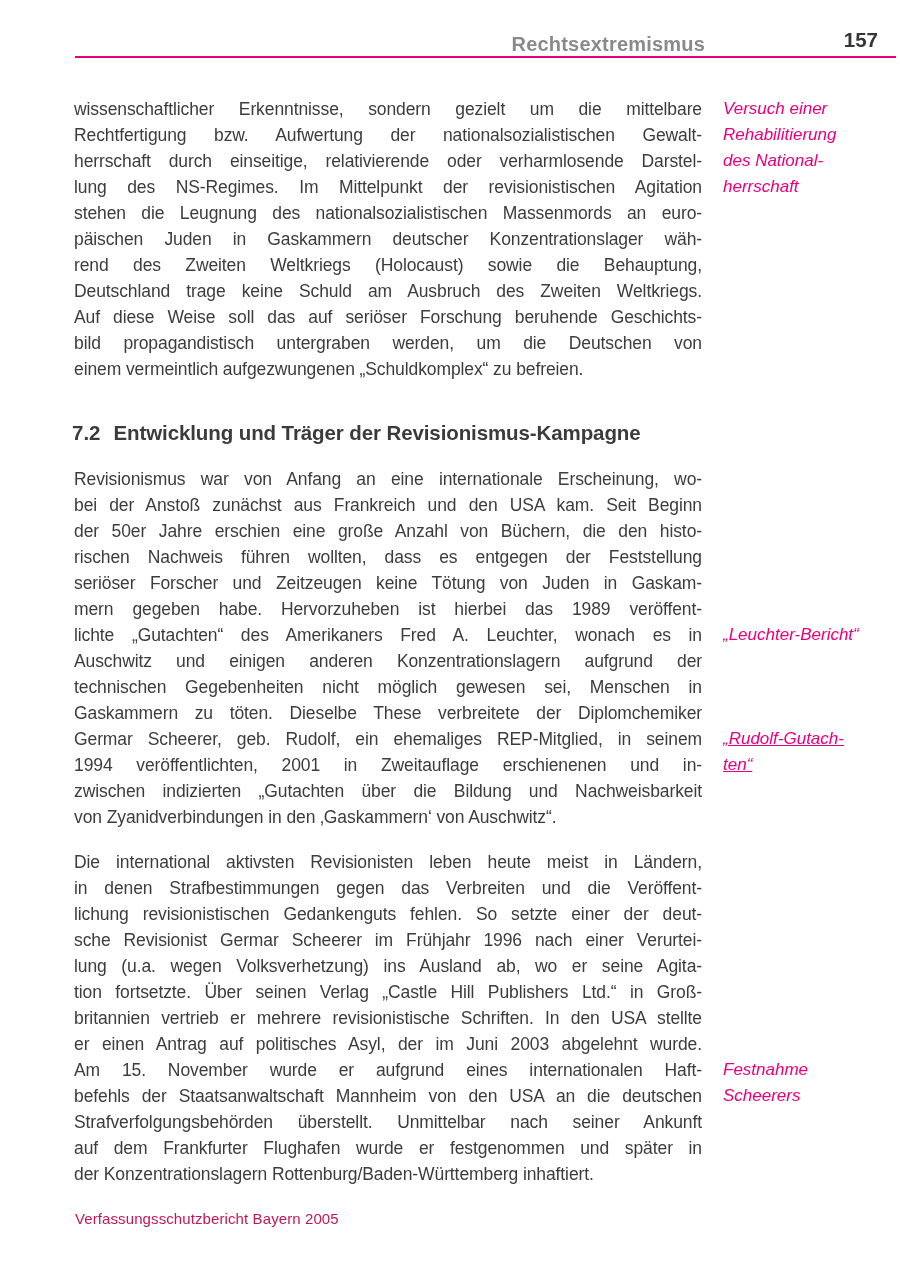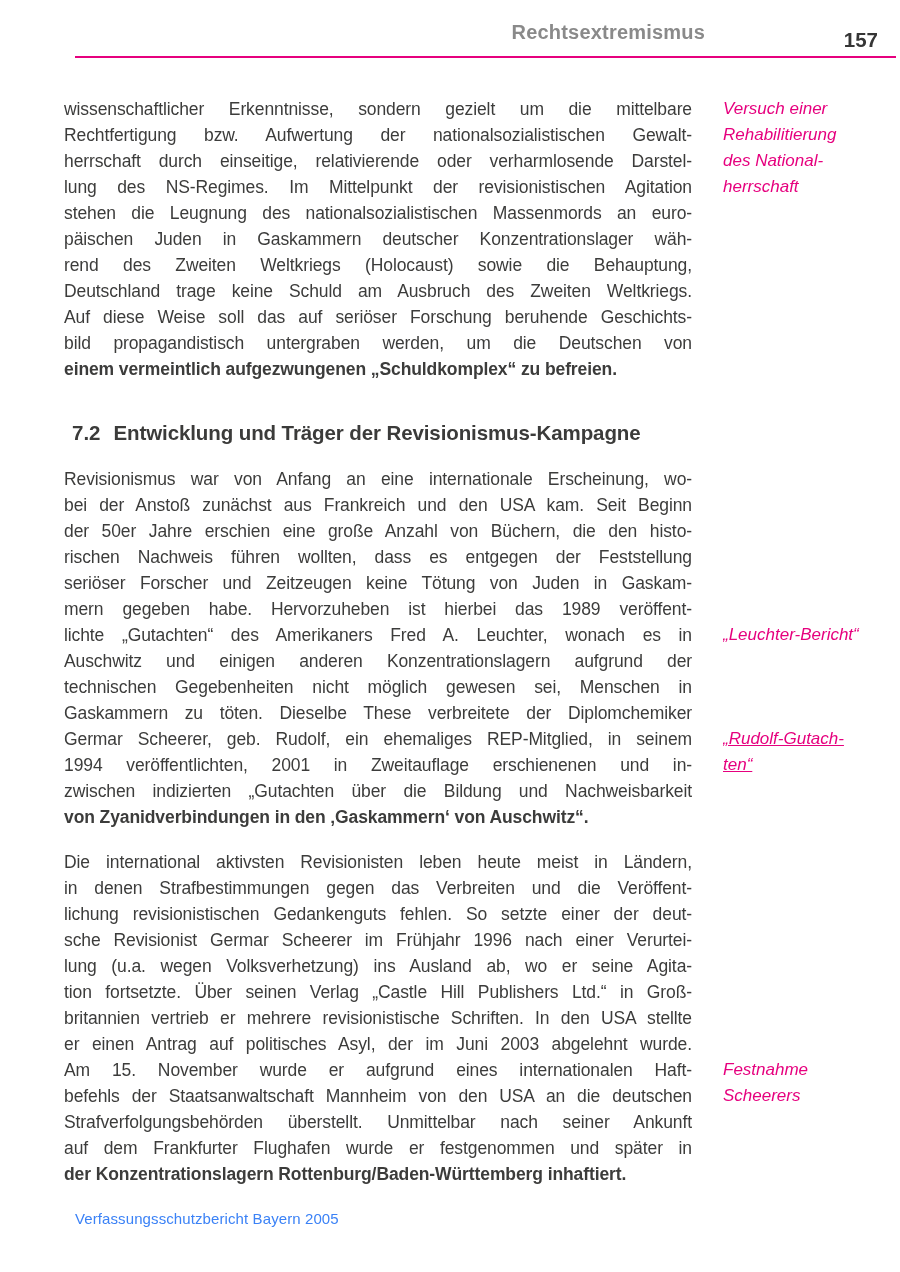--- a/index.html
+++ b/index.html
@@ -6,41 +6,41 @@
   html, body { background: #ffffff; }
   body {
     width: 900px; height: 1272px;
     position: relative;
     font-family: "Liberation Sans", sans-serif;
     color: #3c3c3b;
     overflow: hidden;
   }
   
   .header-section-label {
-    position: absolute; top: 20px; right: 195px;
+    position: absolute; top: 32px; right: 195px;
     font-size: 20px; font-weight: bold; color: #8a8a8a;
     letter-spacing: 0.2px; line-height: 24px;
   }
   .header-page-number {
     position: absolute; top: 28px; right: 22px;
     font-size: 20.5px; font-weight: bold; color: #353535;
     line-height: 24px;
   }
   .header-rule {
     position: absolute; top: 56px; left: 75px; width: 821px; height: 2px;
     background: #e6007e;
   }
   
   .para {
-    position: absolute; left: 64px; width: 628px;
+    position: absolute; left: 74px; width: 628px;
     font-size: 17.5px; line-height: 26px; letter-spacing: -0.1px;
     color: #3c3c3b;
   }
   .para .line { text-align: justify; text-align-last: justify; height: 26px; overflow: hidden; }
-  .para .line:last-child { text-align-last: left; font-weight: bold; }
+  .para .line:last-child { text-align-last: left; }
   #paragraph-1 { top: 96px; }
   #paragraph-2 { top: 466px; }
   #paragraph-3 { top: 849px; }
   
   .section-heading {
     position: absolute; top: 419px; left: 72px; width: 640px;
     font-size: 20.5px; line-height: 28px; color: #3b3b3a;
     white-space: nowrap;
   }
   .section-heading .heading-number { font-weight: bold; margin-right: 13px; }
@@ -52,21 +52,21 @@
     color: #e6007e; letter-spacing: 0;
   }
   .margin-note .line { height: 26px; overflow: hidden; }
   #margin-note-1 { top: 96px; }
   #margin-note-2 { top: 622px; }
   #margin-note-3 { top: 726px; text-decoration: underline; }
   #margin-note-4 { top: 1057px; }
   
   .page-footer {
     position: absolute; top: 1209px; left: 75px;
-    font-size: 15px; line-height: 20px; color: #3b82f6;
+    font-size: 15px; line-height: 20px; color: #be185d;
     letter-spacing: 0.1px;
   }
 </style>
 </head>
 <body>
 
 <div class="header-section-label">Rechtsextremismus</div>
 
 <div class="header-page-number">157</div>
 

